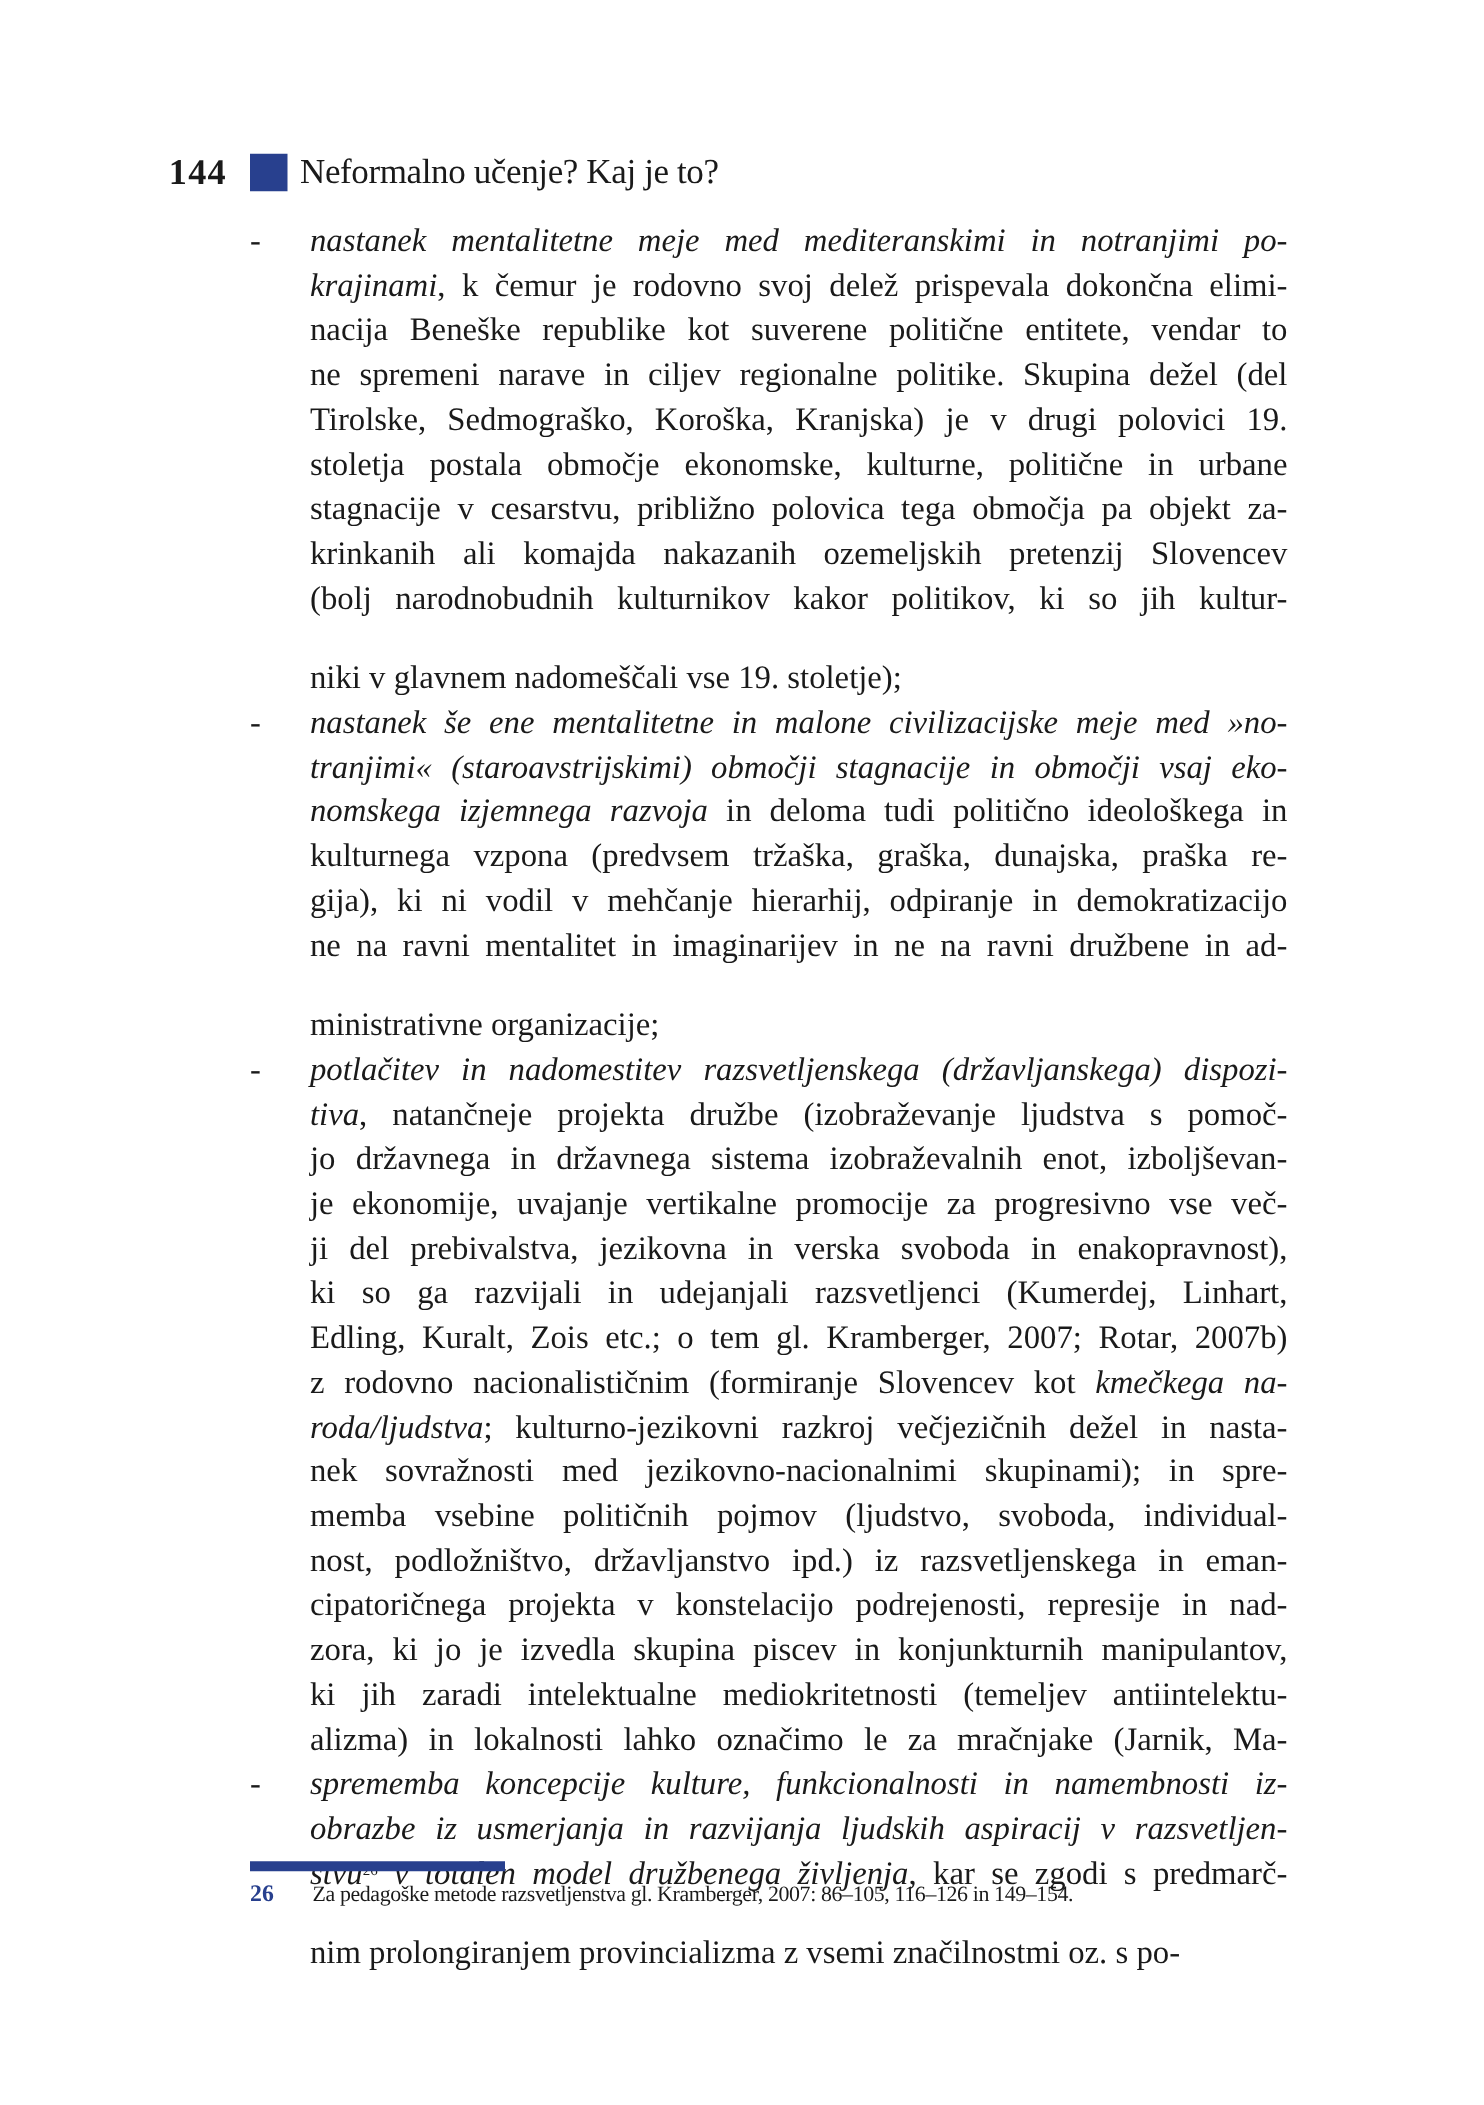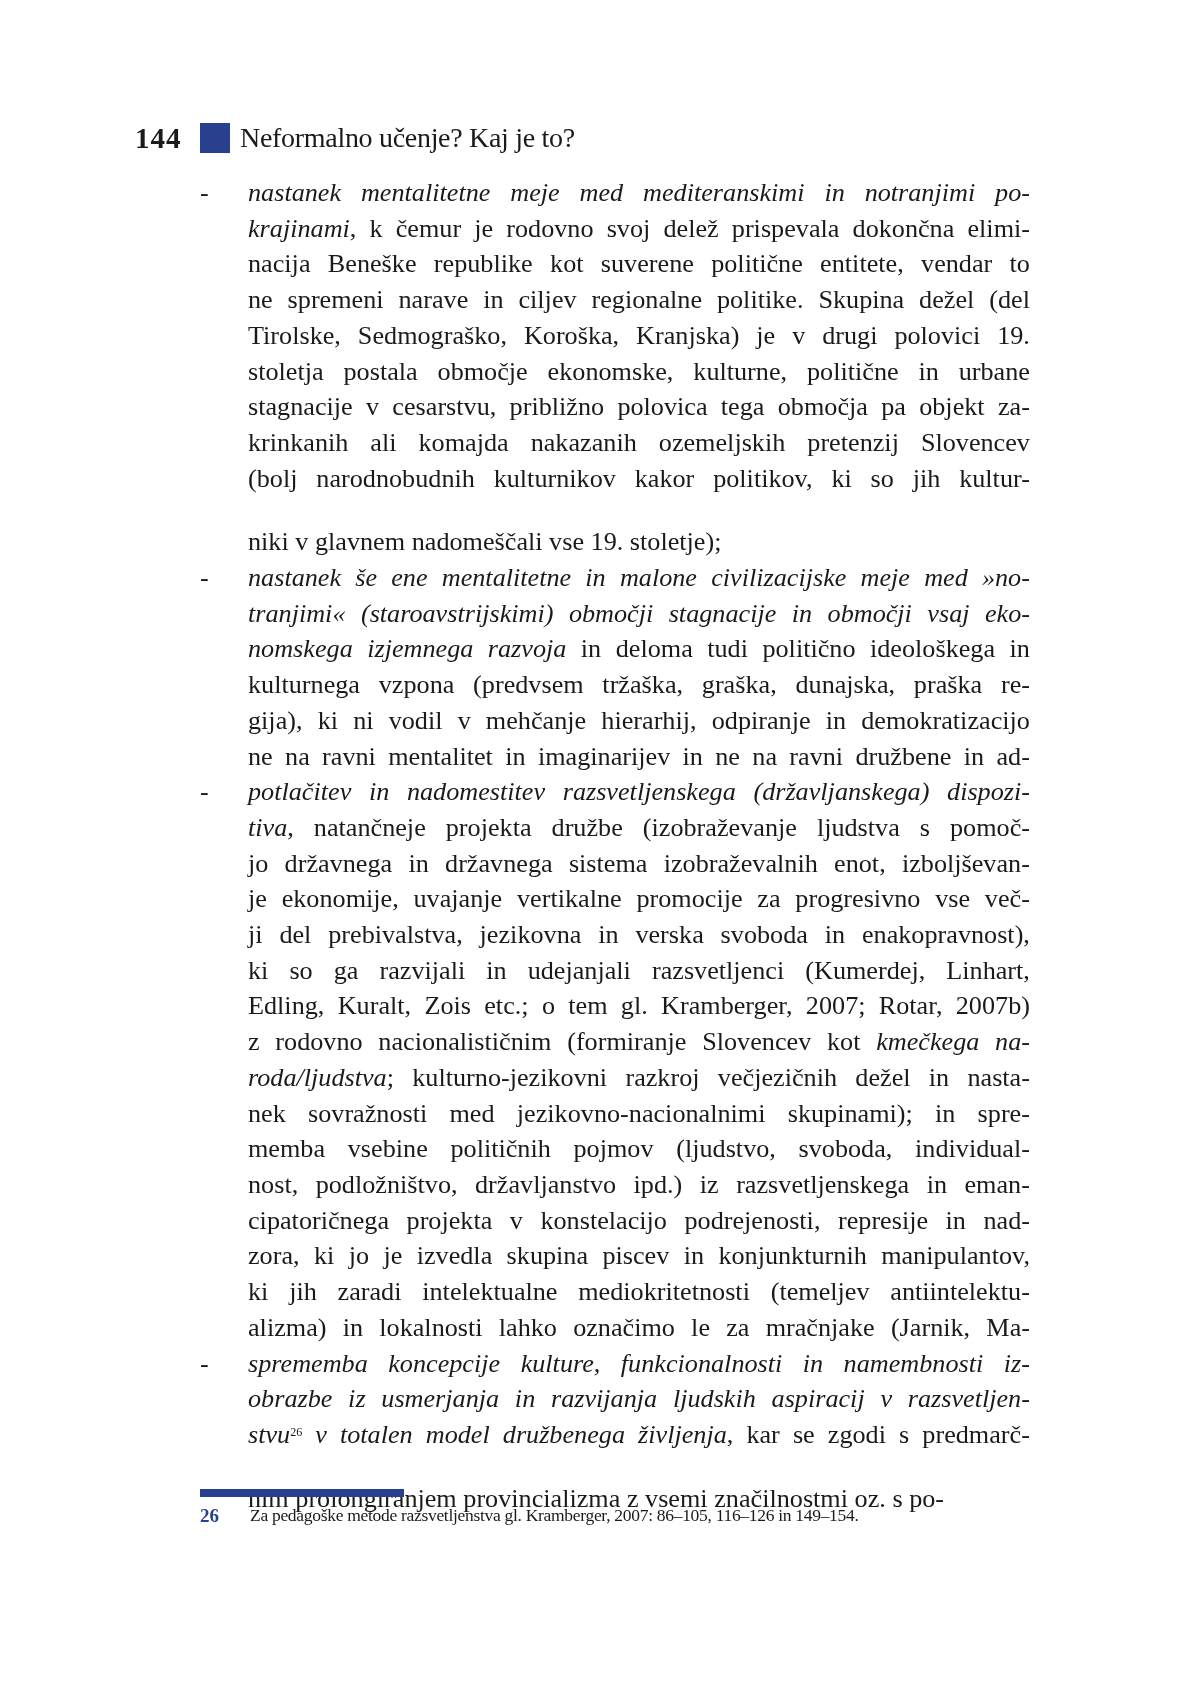--- a/index.html
+++ b/index.html
@@ -207,20 +207,24 @@
         <span>in</span>
         <span>imaginarijev</span>
         <span>in</span>
         <span>ne</span>
         <span>na</span>
         <span>ravni</span>
         <span>družbene</span>
         <span>in</span>
         <span>ad-</span>
       </div>
+      <div class="line last">
+        <span>ministrativne </span>
+        <span>organizacije;</span>
+      </div>
     </div>
     <div class="item">
       <span class="dash">-</span>
       <div class="line">
         <span><em class="it">potlačitev</em></span>
         <span><em class="it">in</em></span>
         <span><em class="it">nadomestitev</em></span>
         <span><em class="it">razsvetljenskega</em></span>
         <span><em class="it">(državljanskega)</em></span>
         <span><em class="it">dispozi-</em></span>

